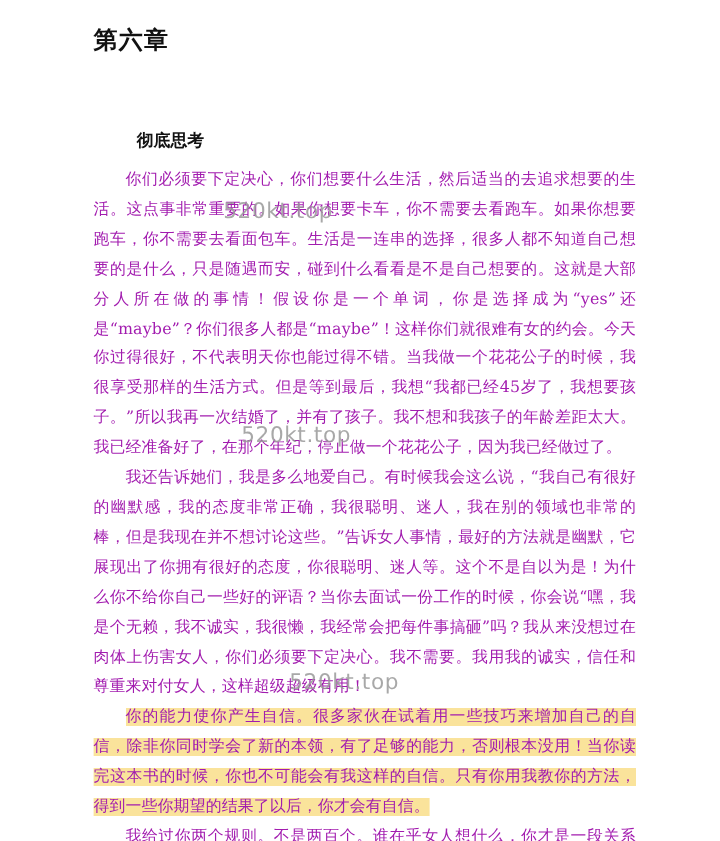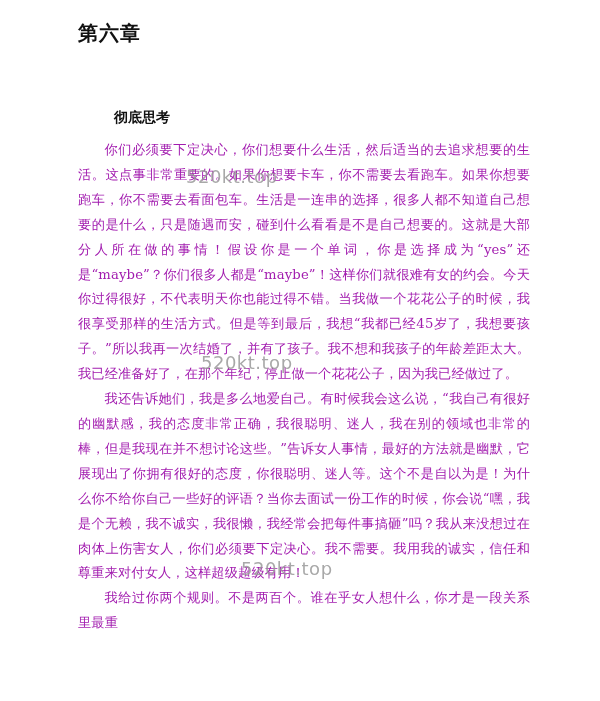--- a/index.html
+++ b/index.html
@@ -81,20 +81,23 @@
   <h2 class="section-title">彻底思考</h2>
 
   <div class="body-text">
     <p class="para">
       <span>你们必须要下定决心，你们想要什么生活，然后适当的去追求想要的生活。这点事非常重要的。如果你想要卡车，你不需要去看跑车。如果你想要跑车，你不需要去看面包车。生活是一连串的选择，很多人都不知道自己想要的是什么，只是随遇而安，碰到什么看看是不是自己想要的。这就是大部分人所在做的事情！假设你是一个单词，你是选择成为“yes”还是“maybe”？你们很多人都是“maybe”！这样你们就很难有女的约会。今天你过得很好，不代表明天你也能过得不错。当我做一个花花公子的时候，我很享受那样的生活方式。但是等到最后，我想“我都已经45岁了，我想要孩子。”所以我再一次结婚了，并有了孩子。我不想和我孩子的年龄差距太大。我已经准备好了，在那个年纪，停止做一个花花公子，因为我已经做过了。</span>
     </p>
     <p class="para">
       <span>我还告诉她们，我是多么地爱自己。有时候我会这么说，“我自己有很好的幽默感，我的态度非常正确，我很聪明、迷人，我在别的领域也非常的棒，但是我现在并不想讨论这些。”告诉女人事情，最好的方法就是幽默，它展现出了你拥有很好的态度，你很聪明、迷人等。这个不是自以为是！为什么你不给你自己一些好的评语？当你去面试一份工作的时候，你会说“嘿，我是个无赖，我不诚实，我很懒，我经常会把每件事搞砸”吗？我从来没想过在肉体上伤害女人，你们必须要下定决心。我不需要。我用我的诚实，信任和尊重来对付女人，这样超级超级有用！</span>
     </p>
     <p class="para">
+      <span class="hl">你的能力使你产生自信。很多家伙在试着用一些技巧来增加自己的自信，除非你同时学会了新的本领，有了足够的能力，否则根本没用！当你读完这本书的时候，你也不可能会有我这样的自信。只有你用我教你的方法，得到一些你期望的结果了以后，你才会有自信。</span>
+    </p>
+    <p class="para">
       <span>我给过你两个规则。不是两百个。谁在乎女人想什么，你才是一段关系里最重</span>
     </p>
   </div>
 
   <div class="watermark" style="left:186px; top:166px;">520kt.top</div>
   <div class="watermark" style="left:201px; top:352px;">520kt.top</div>
   <div class="watermark" style="left:241px; top:558px;">520kt.top</div>
 
 </div>
 

